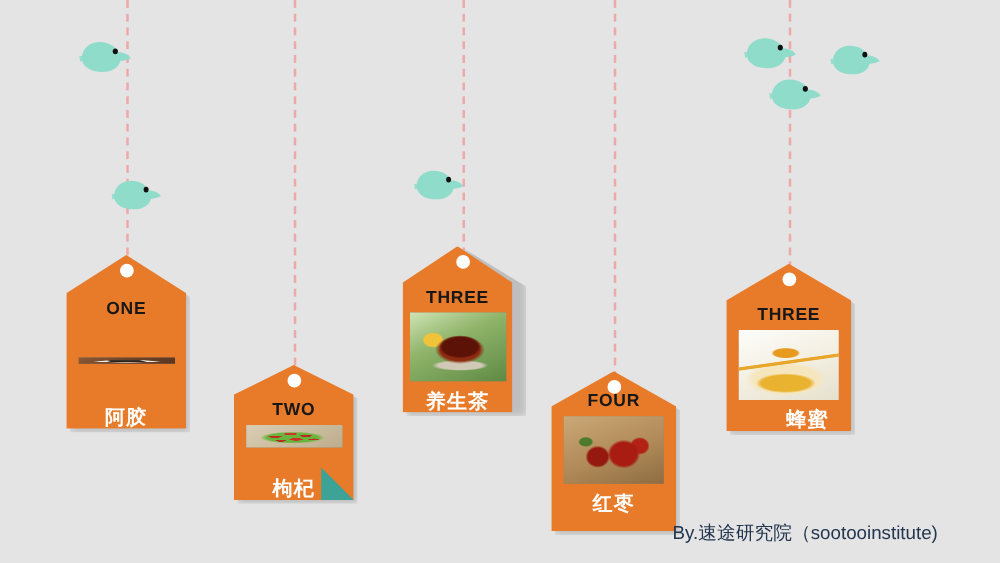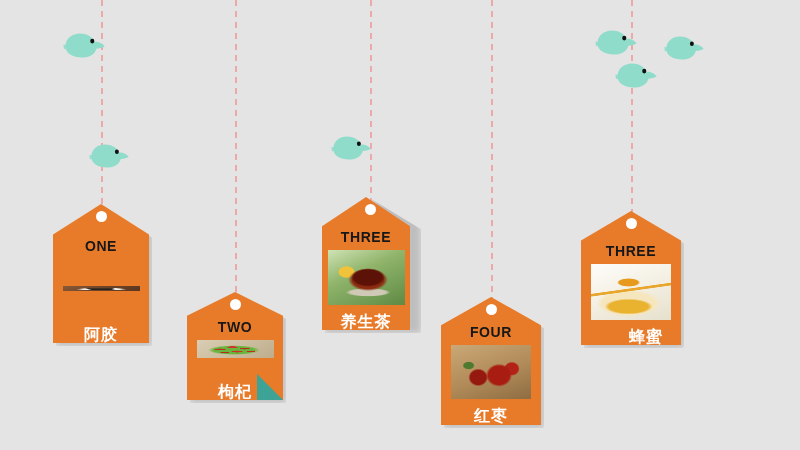--- a/index.html
+++ b/index.html
@@ -194,28 +194,29 @@
       <div class="fold" style="left: 257px; top: 374px; border-left-color: rgb(61, 163, 150);"></div>
       <div class="tag-shadow" style="left: 325px; top: 200px; width: 96px; height: 133px;"></div>
       <div class="tag" style="left: 322px; top: 197px; width: 88px; height: 133px;">
         <div class="tag-num" style="margin-top: 33px;">THREE</div>
         <div class="thumb ph-tea" style="width: 77px; height: 56px; margin-top: 6px;"></div>
         <div class="tag-label" style="margin-top: 9px;">养生茶</div>
       </div>
       <div class="hole" style="left: 364.5px; top: 204px;"></div>
       <div class="tag-shadow" style="left: 444px; top: 300px; width: 100px; height: 128px;"></div>
       <div class="tag" style="left: 441px; top: 297px; width: 100px; height: 128px;">
-        <div class="tag-num" style="margin-top: 28px;">FOUR</div>
+        <div class="tag-num" style="margin-top: 16px;">FOUR</div>
         <div class="thumb ph-dates" style="width: 80px; height: 54px; margin-top: 6px;"></div>
         <div class="tag-label" style="margin-top: 9px;">红枣</div>
       </div>
       <div class="hole" style="left: 485.5px; top: 304px;"></div>
       <div class="tag-shadow" style="left: 584px; top: 214px; width: 100px; height: 134px;"></div>
       <div class="tag" style="left: 581px; top: 211px; width: 100px; height: 134px;">
         <div class="tag-num" style="margin-top: 33px;">THREE</div>
         <div class="thumb ph-honey" style="width: 80px; height: 56px; margin-top: 6px;"></div>
         <div class="tag-label" style="margin-top: 9px; padding-left: 30px;">蜂蜜</div>
       </div>
       <div class="hole" style="left: 625.5px; top: 218px;"></div>
     </div>
 
+  <div class="footer" style="left: 538px; top: 417px;">By.速途研究院（sootooinstitute)</div>
 
 </div>
 
 </body></html>

